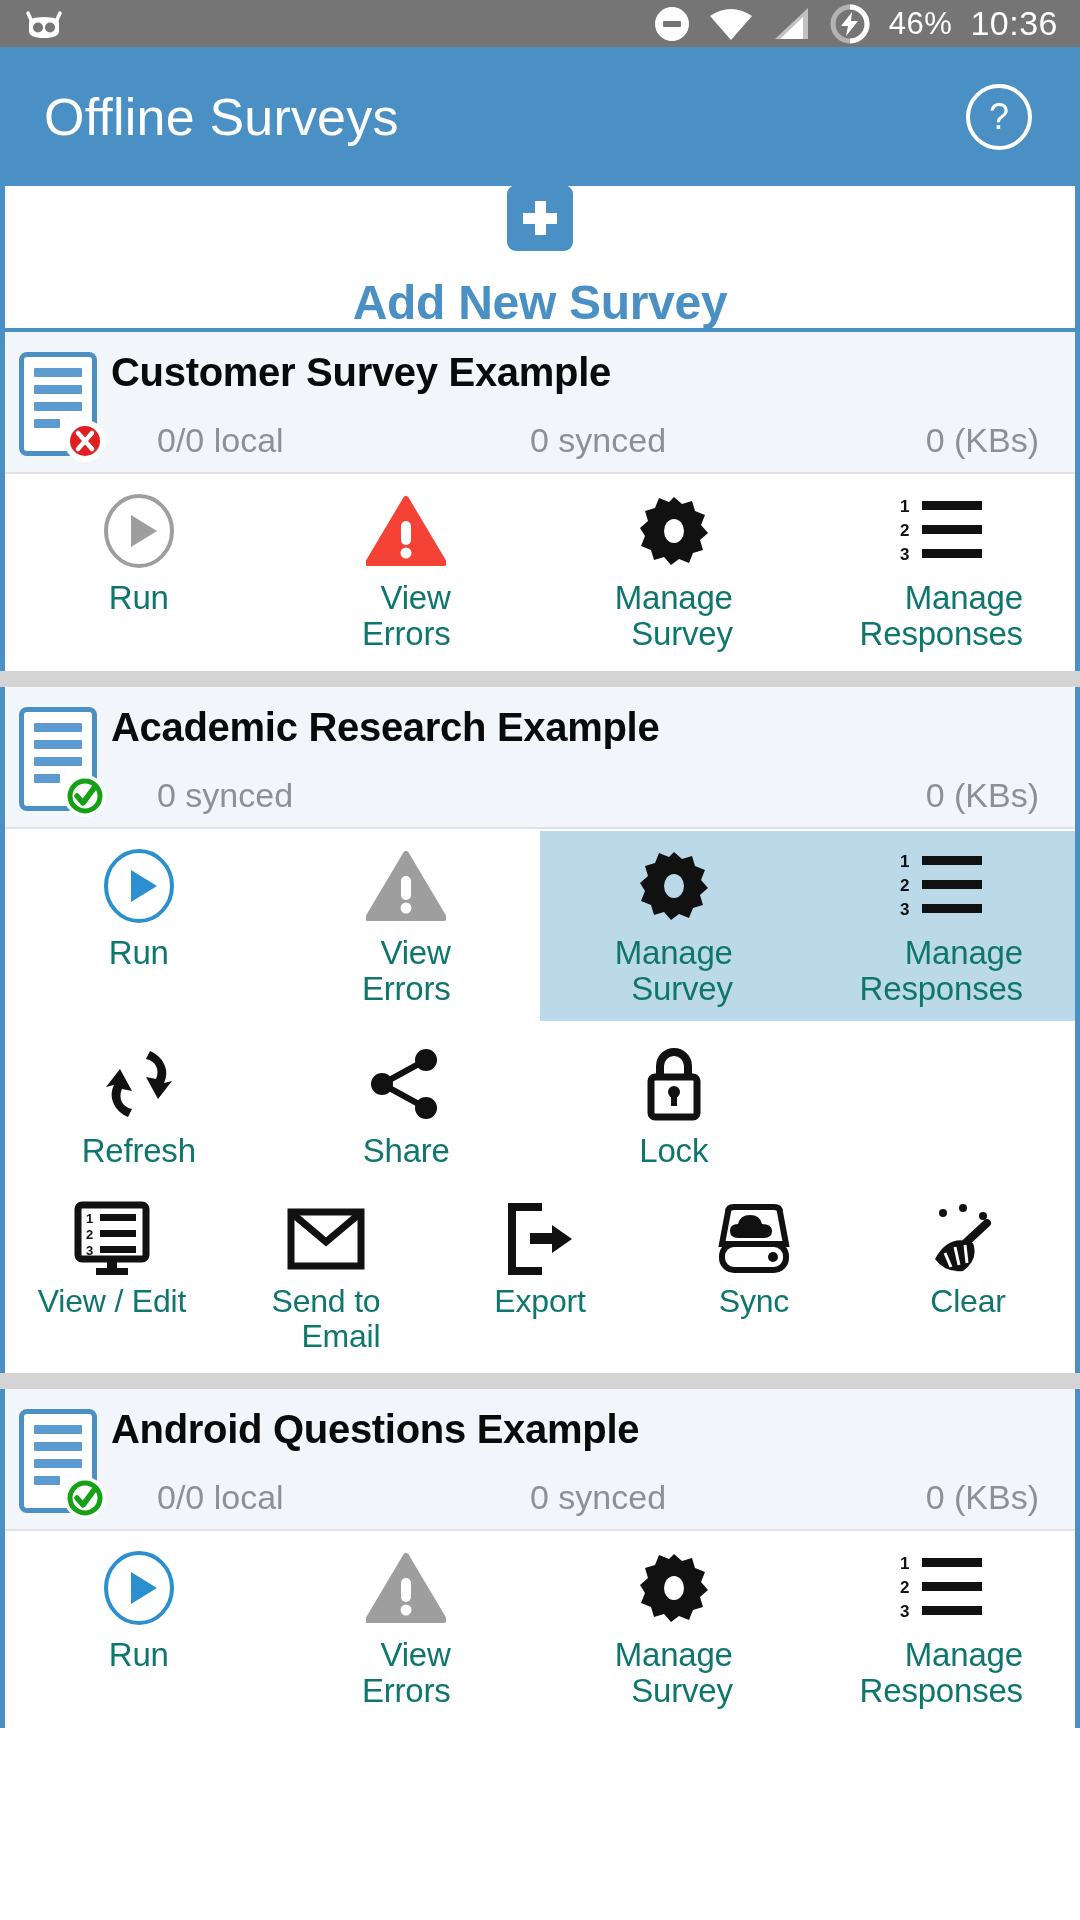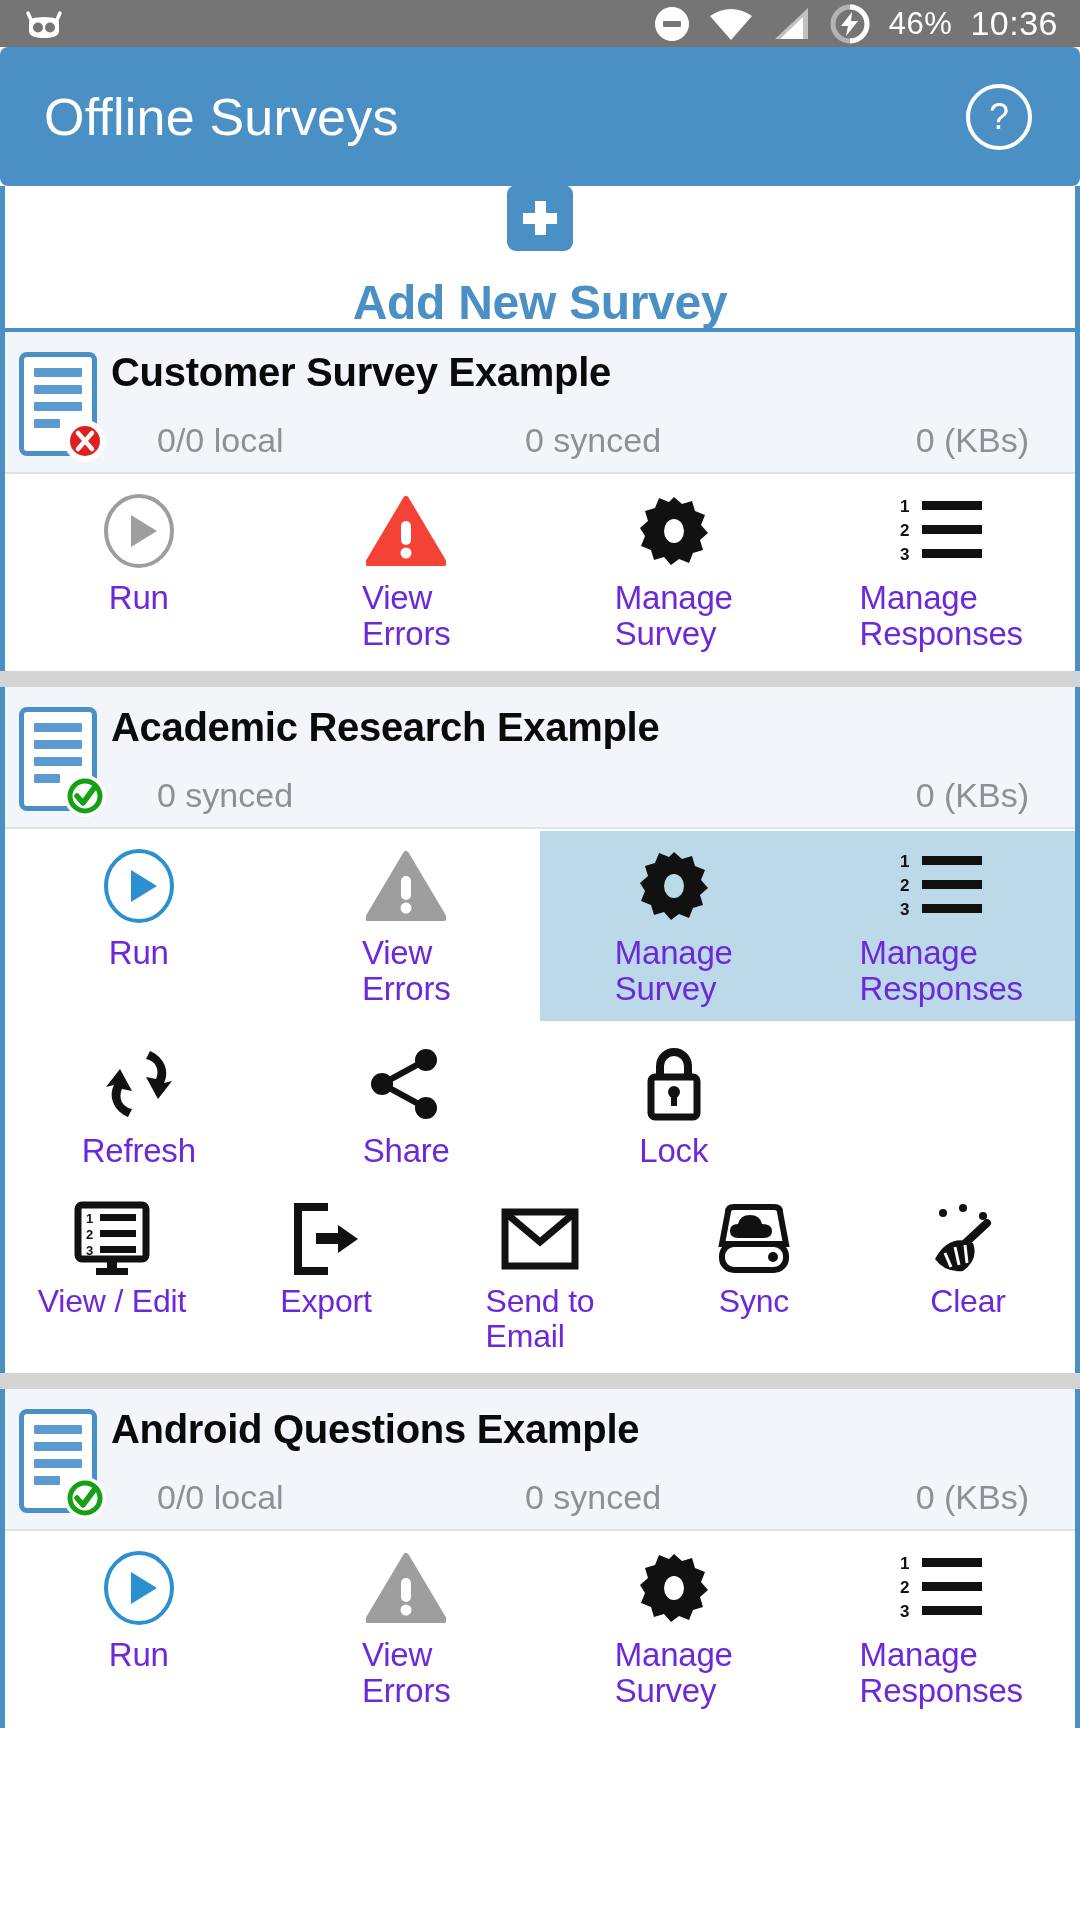--- a/index.html
+++ b/index.html
@@ -33,21 +33,20 @@
 
   
   .appbar{
     height:139px;
     background:#4a90c4;
     display:flex;
     align-items:center;
     padding:0 34px 0 44px;
     border-bottom:3px solid #3d7da e;
     position:relative;
-    border-radius:8px;
   }
   .appbar-title{
     color:#ffffff;
     font-size:52px;
     font-weight:400;
     letter-spacing:0.2px;
   }
   .appbar-spacer{flex:1;}
   .help-btn{
     width:66px;height:66px;
@@ -133,21 +132,21 @@
     right:-9px;bottom:-6px;
     border-radius:50%;
     background:#ffffff;
     display:flex;align-items:center;justify-content:center;
     font-size:30px;font-weight:700;line-height:1;
   }
   .badge.err{ color:#e02020; }
   .badge.ok{ color:#15a015; }
   .badge svg{display:block;}
 
-  .head-text{flex:1;min-width:0;padding-right:10px;}
+  .head-text{flex:1;min-width:0;}
   .card-title{
     font-size:40px;
     font-weight:700;
     color:#0a0a0a;
     letter-spacing:-0.3px;
     margin:4px 0 0 0;
   }
   .card-stats{
     display:flex;
     margin-top:14px;
@@ -174,22 +173,22 @@
   }
   .act.sel{ background:#bcd9ea; }
   .act-icon{
     height:78px;
     display:flex;align-items:center;justify-content:center;
   }
   .act-label{
     margin-top:10px;
     font-size:33px;
     line-height:1.08;
-    color:#6d28d9;
-    text-align:left;
+    color:#0f766e;
+    text-align:right;
     letter-spacing:-0.2px;
   }
   .act.five-i .act-icon{height:70px;}
   .act.five-i .act-label{font-size:32px;}
   svg{display:block;}
 </style>
 </head>
 <body>
 
 <div class="statusbar">
@@ -446,38 +445,38 @@
           <rect x="28" y="29" width="36" height="7" fill="#111"></rect>
           <rect x="28" y="45" width="36" height="7" fill="#111"></rect>
           <rect x="35" y="58" width="10" height="10" fill="#111"></rect>
           <rect x="24" y="67" width="32" height="7" fill="#111"></rect>
         </svg>
       </span>
       <span class="act-label">View / Edit</span>
     </div>
     <div class="act five-i">
       <span class="act-icon">
+        <svg width="78" height="62" viewBox="0 0 78 62">
+          <rect x="4" y="4" width="70" height="54" fill="none" stroke="#111" stroke-width="7"></rect>
+          <path d="M7 7 L39 34 L71 7" fill="none" stroke="#111" stroke-width="7"></path>
+        </svg>
+      </span>
+      <span class="act-label">
+        <span>Send to</span><br><span>Email</span>
+      </span>
+    </div>
+    <div class="act five-i">
+      <span class="act-icon">
         <svg width="72" height="76" viewBox="0 0 72 76">
           <path d="M38 6 L8 6 L8 70 L38 70" fill="none" stroke="#111" stroke-width="8"></path>
           <rect x="26" y="32" width="28" height="11" fill="#111"></rect>
           <path d="M48 24 L68 38 L48 52 Z" fill="#111"></path>
         </svg>
       </span>
       <span class="act-label">Export</span>
-    </div>
-    <div class="act five-i">
-      <span class="act-icon">
-        <svg width="78" height="62" viewBox="0 0 78 62">
-          <rect x="4" y="4" width="70" height="54" fill="none" stroke="#111" stroke-width="7"></rect>
-          <path d="M7 7 L39 34 L71 7" fill="none" stroke="#111" stroke-width="7"></path>
-        </svg>
-      </span>
-      <span class="act-label">
-        <span>Send to</span><br><span>Email</span>
-      </span>
     </div>
     <div class="act five-i">
       <span class="act-icon">
         <svg width="76" height="70" viewBox="0 0 76 70">
           <path d="M12 8 Q12 3 18 3 L58 3 Q64 3 64 8 L70 40 L6 40 Z" fill="none" stroke="#111" stroke-width="6"></path>
           <path d="M22 34 Q14 34 14 27 Q14 20 22 20 Q24 11 34 11 Q44 11 46 20 Q56 20 56 27 Q56 34 48 34 Z" fill="#111"></path>
           <rect x="6" y="40" width="64" height="26" rx="12" fill="none" stroke="#111" stroke-width="6"></rect>
           <circle cx="57" cy="53" r="5" fill="#111"></circle>
         </svg>
       </span>

